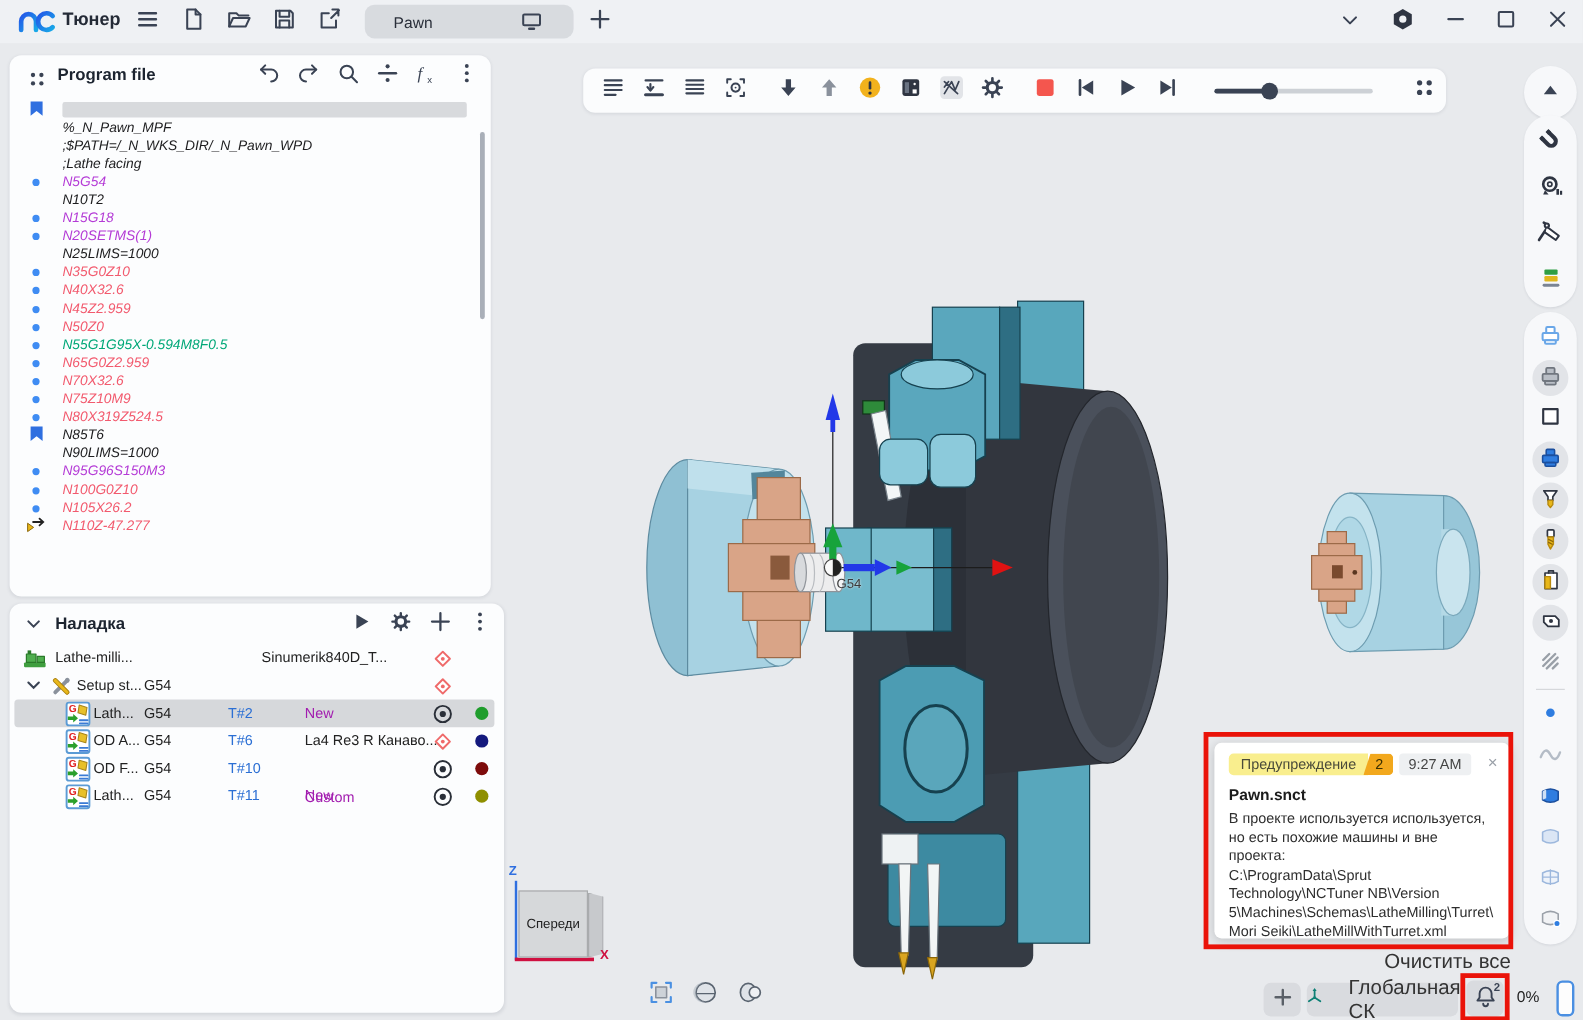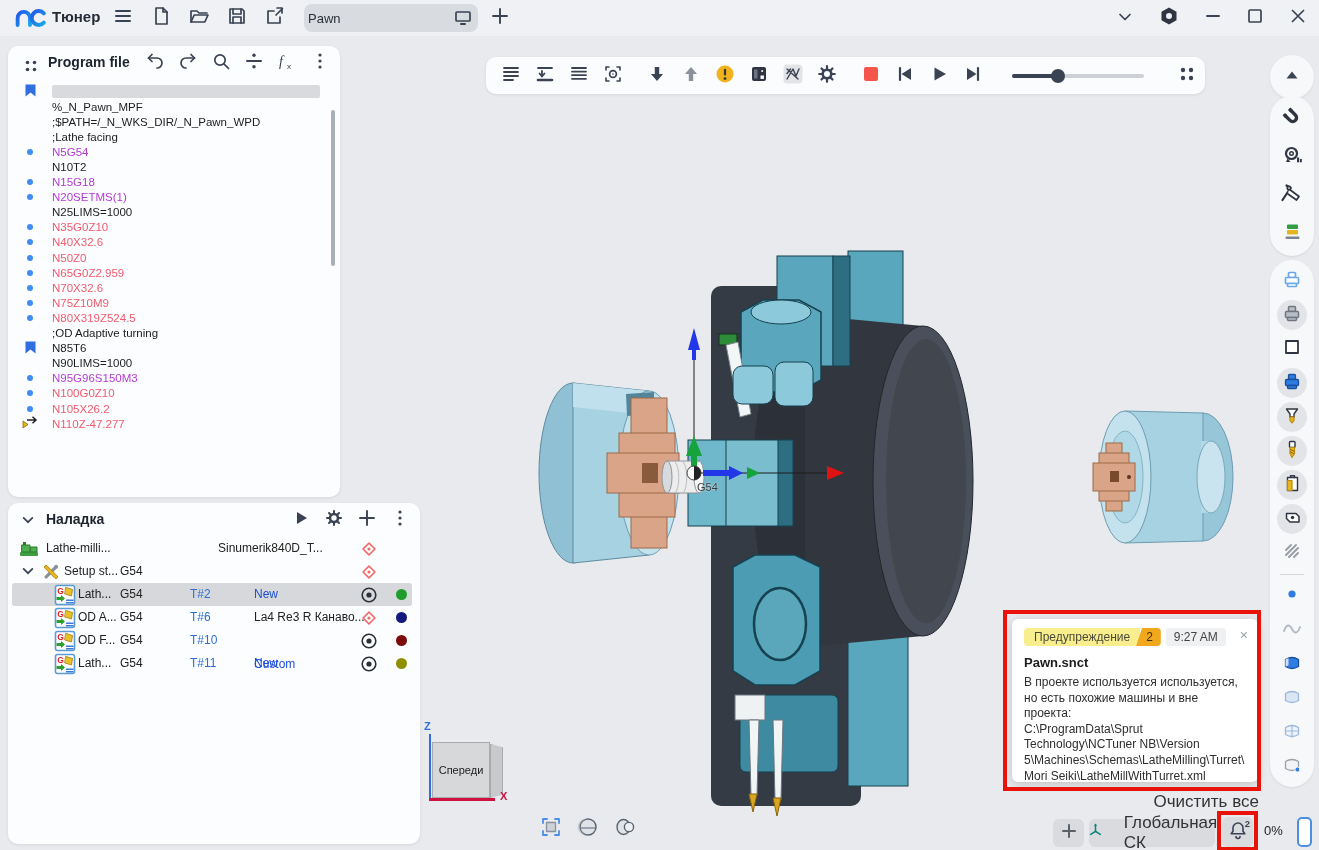--- a/index.html
+++ b/index.html
@@ -4,48 +4,48 @@
 <style>
   * { box-sizing: border-box; margin: 0; padding: 0; }
   html,body { width:1319px; height:850px; }
   body { font-family:"Liberation Sans",sans-serif; background:#e8eaed; position:relative; overflow:hidden; color:#222; }
 
   
   #topbar { position:absolute; left:0; top:0; width:1319px; height:36px; background:#eff1f4; z-index:8; }
   #topbar .abs { position:absolute; }
   .ticon { width:22px; height:22px; display:flex; align-items:center; justify-content:center; cursor:default; }
   #app-name { font-weight:bold; font-size:15px; color:#242a36; }
-  #doc-tab { background:#d8dbdf; border-radius:8px; width:174px; height:28px; display:flex; align-items:center; padding:0 4px; font-size:13px; color:#2a2f3a; }
+  #doc-tab { background:#d8dbdf; border-radius:8px; width:174px; height:28px; display:flex; align-items:center; padding:0 24px; font-size:13px; color:#2a2f3a; }
   #doc-tab .tab-label { flex:1; }
 
   
   .panel { position:absolute; background:#fcfdfe; border-radius:10px; box-shadow:0 1px 3px rgba(40,50,70,.10); z-index:4; }
-  #program-panel { left:8px; top:46px; width:332px; height:451px; }
+  #program-panel { left:8px; top:46px; width:401px; height:451px; }
   #setup-panel   { left:8px; top:503px; width:412px; height:341px; }
   .panel-title { font-weight:bold; font-size:14px; color:#1c2430; position:absolute; }
   .hicons { position:absolute; right:10px; top:7px; display:flex; gap:13px; }
   .hicons .ticon { width:20px; height:20px; }
 
   
-  #code-lines { position:absolute; left:0; top:38px; right:14px; }
+  #code-lines { position:absolute; left:0; top:38px; right:14px;font-style:italic; }
   .pline { display:flex; height:15.1px; align-items:center; font-size:11.5px; }
   .gut { width:44px; flex:none; display:flex; justify-content:center; align-items:center; }
   .ptxt { flex:1; white-space:nowrap; }
   .pline.sel .ptxt { background:#d8dadd; height:13px; border-radius:2px; margin-right:6px; }
   .c-black{color:#1d1d1f} .c-magenta{color:#b43bd6} .c-red{color:#f25a6e} .c-green{color:#00a878}
   .bdot { width:6px; height:6px; border-radius:50%; background:#3f8cf3; }
   #code-scrollbar { position:absolute; right:5px; top:64px; width:4px; height:156px; background:#a9afb8; border-radius:2px; }
 
   
   #setup-rows { position:absolute; left:0; top:34px; right:0; }
   .srow { position:relative; height:23px; font-size:12px; }
   .srow.sel::before { content:""; position:absolute; left:4px; right:8px; top:0; bottom:0; background:#d6d8db; border-radius:3px; }
   .srow .cell { position:absolute; top:4px; white-space:nowrap; }
   .srow .ic { position:absolute; top:1px; width:20px; height:20px; }
-  .muted { color:#1d4ed8;text-align:center; }
+  .muted { color:#a21caf;text-align:center; }
   .toolref { color:#2b6fd4; }
   .cdot { position:absolute; top:6px; width:11px; height:11px; border-radius:50%; }
 
   
   #scene { position:absolute; left:423px; top:36px; z-index:1; }
   #vp-toolbar { position:absolute; left:486px; top:57px; width:719px; height:37px; background:#fbfcfd; border-radius:10px; box-shadow:0 1px 3px rgba(40,50,70,.10); display:flex; align-items:center; padding:0 14px; gap:12px; z-index:5; }
   .tbtn { width:22px; height:22px; flex:none; display:flex; align-items:center; justify-content:center; cursor:default; }
   .gap-l { margin-left:10px; }
   #vp-slider { width:132px; height:4px; background:#cdd1d6; border-radius:2px; margin-left:16px; position:relative; flex:none; }
   #vp-slider .fill { position:absolute; left:0; top:0; height:4px; background:#3a4354; border-radius:2px; }
@@ -300,49 +300,57 @@
       <div class="pline">
         <span class="gut">
           <i class="bdot"></i>
         </span>
         <span class="ptxt c-red">N40X32.6</span>
       </div>
       <div class="pline">
         <span class="gut">
           <i class="bdot"></i>
         </span>
+        <span class="ptxt c-red">N45Z2.959</span>
+      </div>
+      <div class="pline">
+        <span class="gut">
+          <i class="bdot"></i>
+        </span>
         <span class="ptxt c-red">N50Z0</span>
       </div>
       <div class="pline">
         <span class="gut">
           <i class="bdot"></i>
         </span>
+        <span class="ptxt c-green">N55G1G95X-0.594M8F0.5</span>
+      </div>
+      <div class="pline">
+        <span class="gut">
+          <i class="bdot"></i>
+        </span>
         <span class="ptxt c-red">N65G0Z2.959</span>
       </div>
       <div class="pline">
         <span class="gut">
           <i class="bdot"></i>
         </span>
         <span class="ptxt c-red">N70X32.6</span>
       </div>
       <div class="pline">
         <span class="gut">
           <i class="bdot"></i>
         </span>
         <span class="ptxt c-red">N75Z10M9</span>
       </div>
       <div class="pline">
         <span class="gut">
           <i class="bdot"></i>
         </span>
         <span class="ptxt c-red">N80X319Z524.5</span>
-      </div>
-      <div class="pline">
-        <span class="gut"></span>
-        <span class="ptxt c-black">;OD Adaptive turning</span>
       </div>
       <div class="pline">
         <span class="gut">
           <span><svg width="11" height="13" viewBox="0 0 11 13">
               <path d="M0.5 0.5h10v12l-5-4-5 4z" fill="#2f6fe0"></path>
             </svg></span>
         </span>
         <span class="ptxt c-black">N85T6</span>
       </div>
       <div class="pline">

